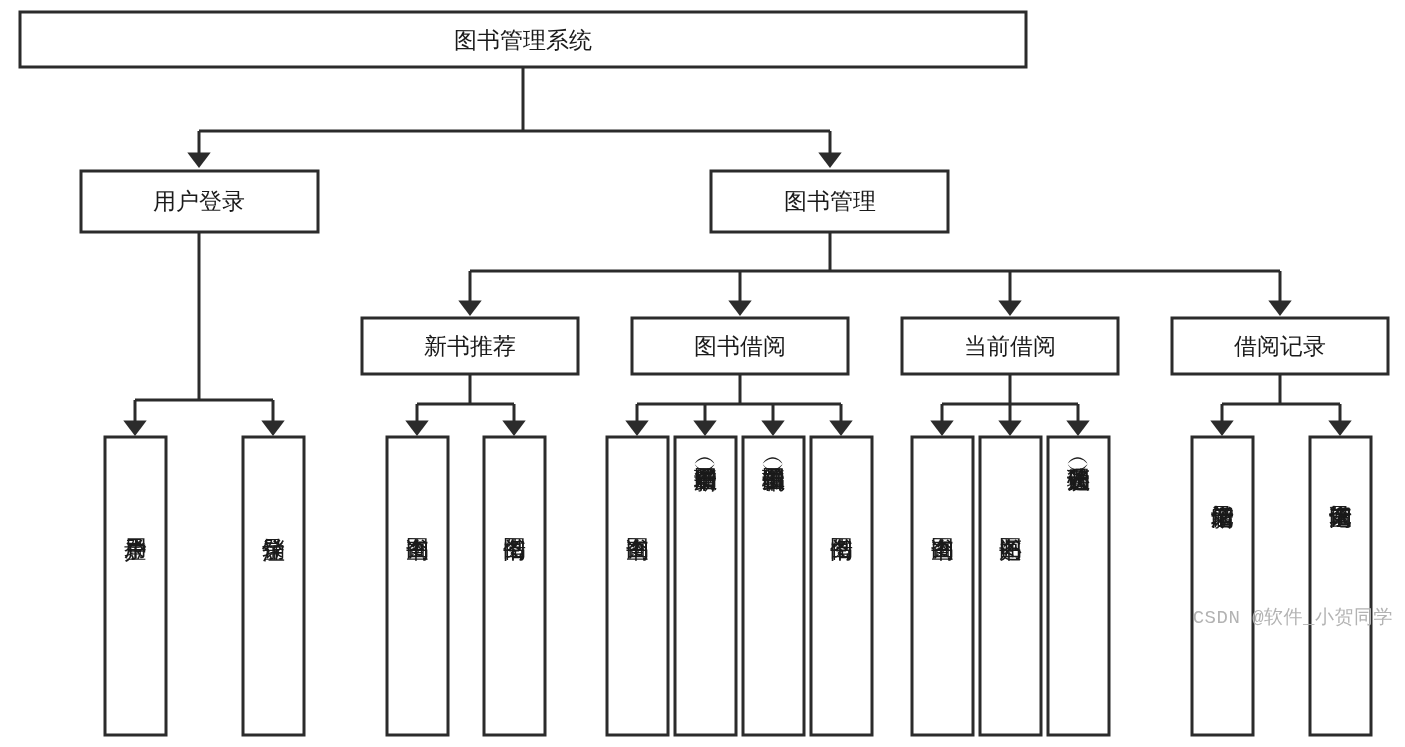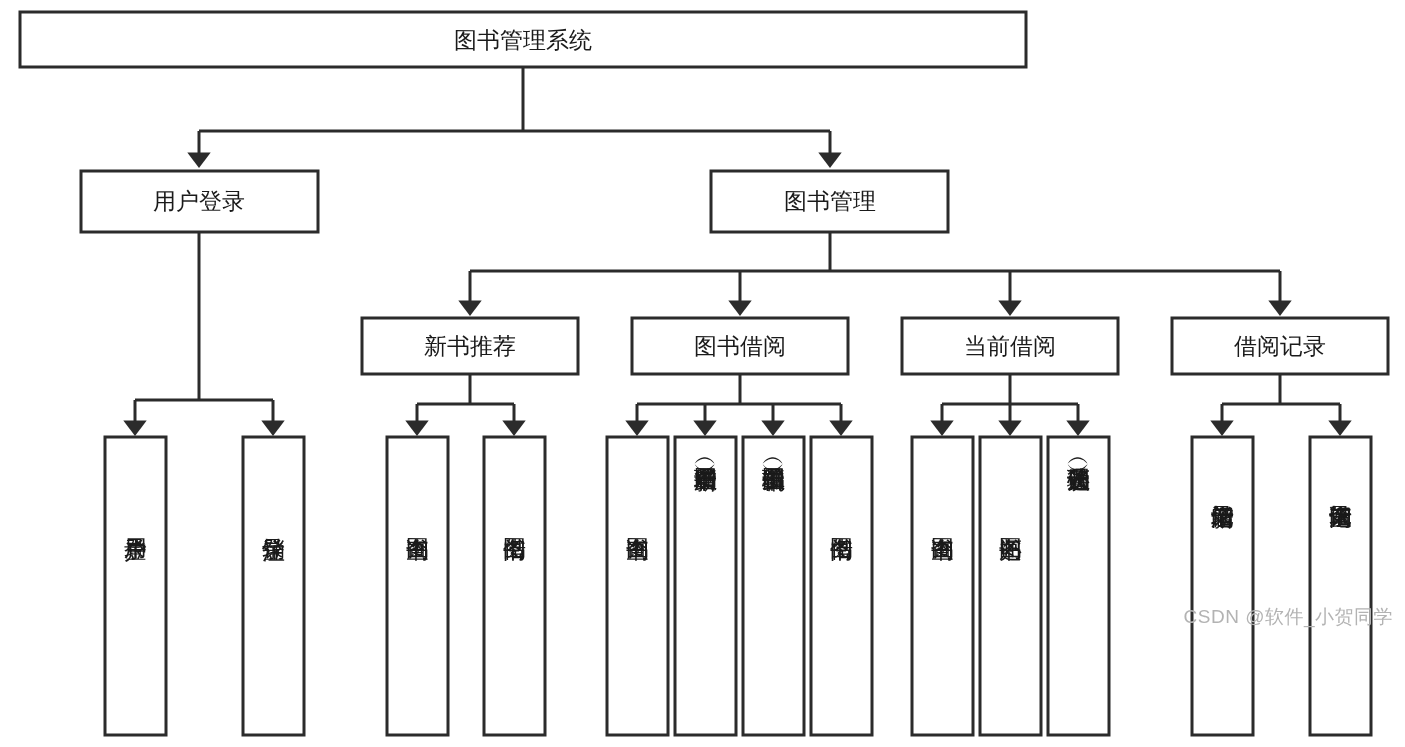--- a/index.html
+++ b/index.html
@@ -52,21 +52,21 @@
     font-size: 23px;
     fill: #1a1a1a;
     text-anchor: middle;
     writing-mode: vertical-rl;
     glyph-orientation-vertical: 0;
   }
   .watermark {
     position: absolute;
     right: 12px;
     bottom: 8px;
-    font-family: Liberation Sans, sans-serif;
+    font-family: Liberation Mono, monospace;
     font-size: 19px;
     color: #b3b3b3;
     letter-spacing: 0.5px;
     white-space: nowrap;
     pointer-events: none;
   }
 </style>
 </head>
 <body>
 

